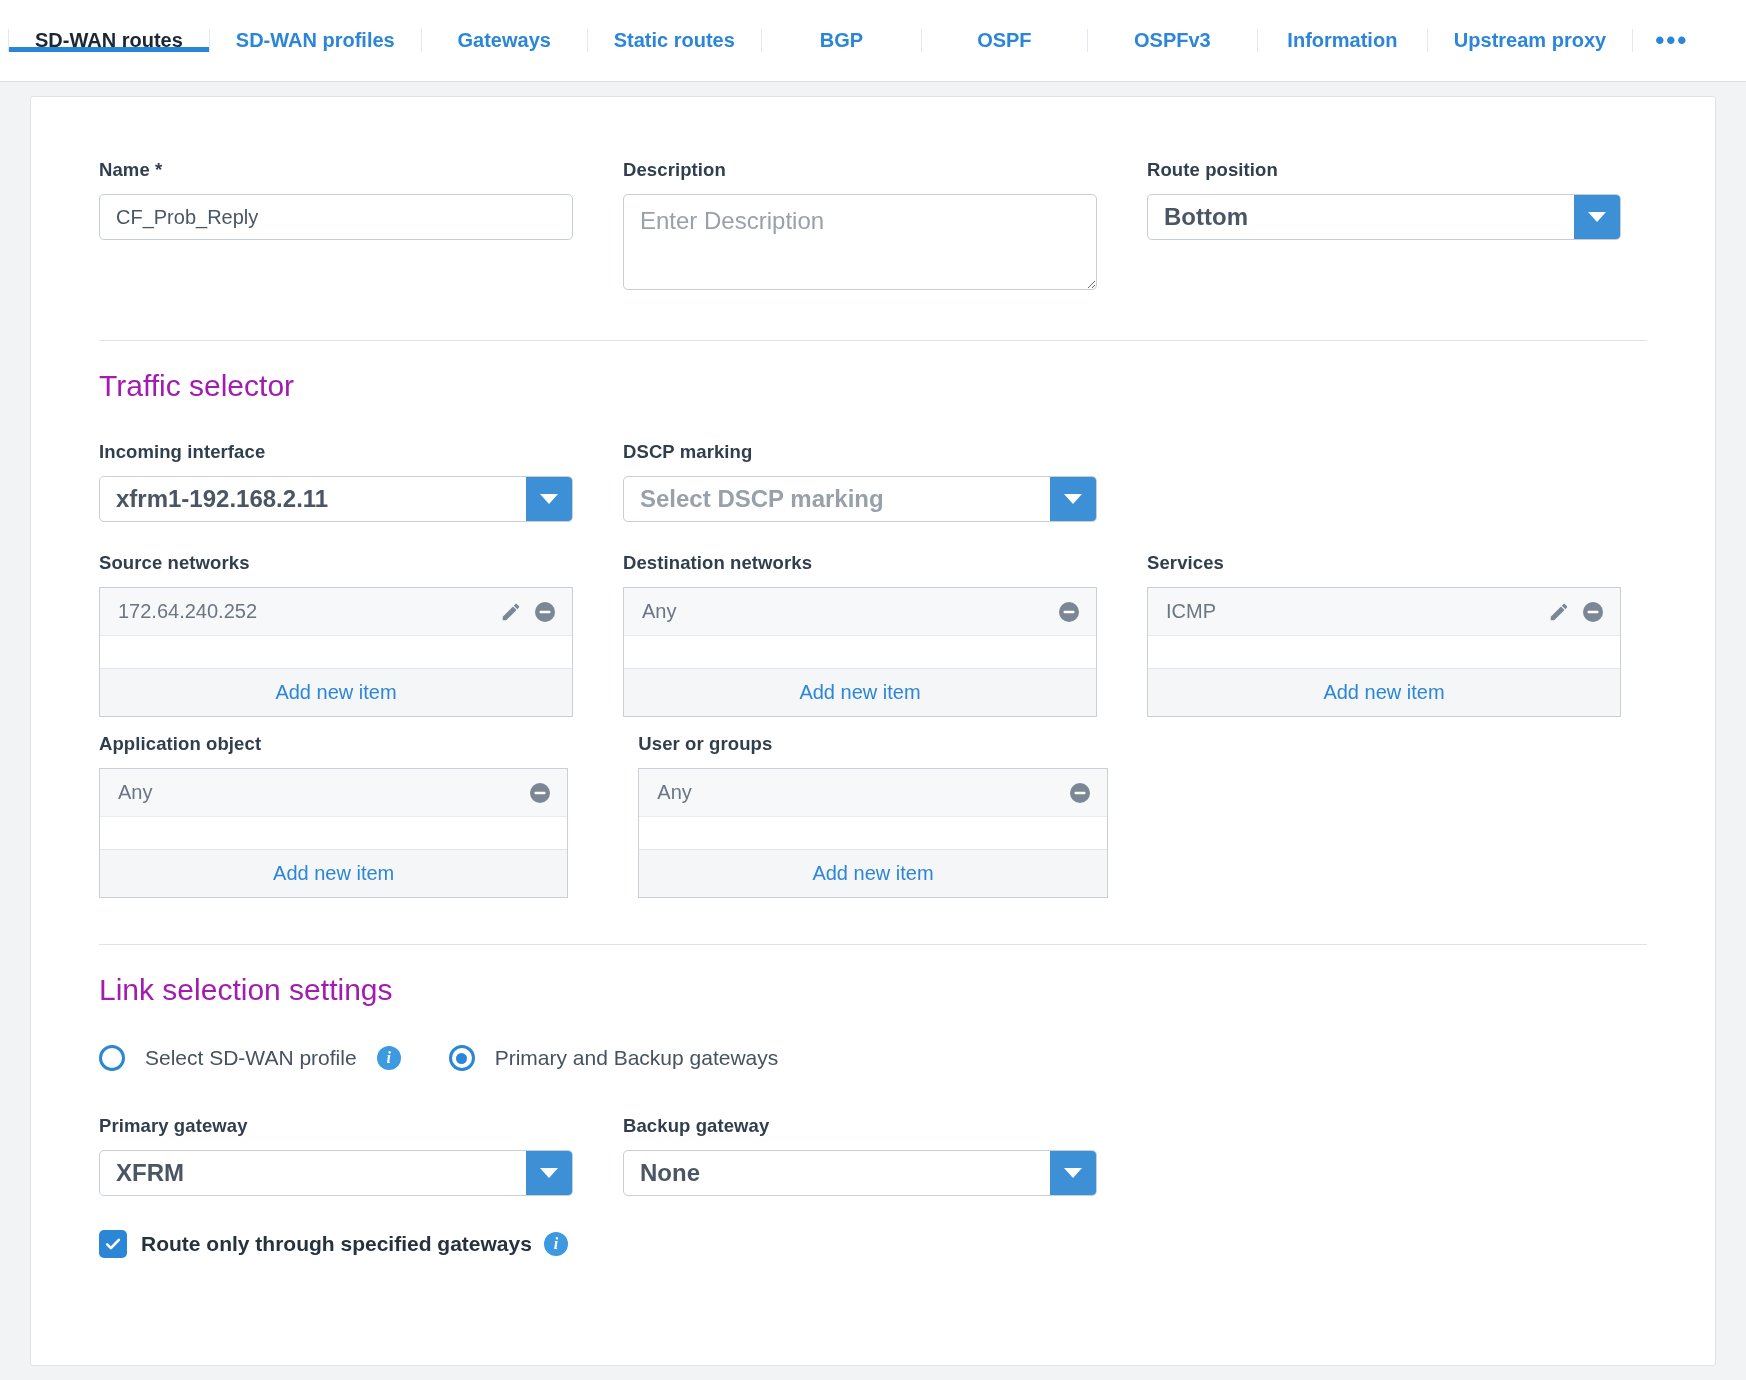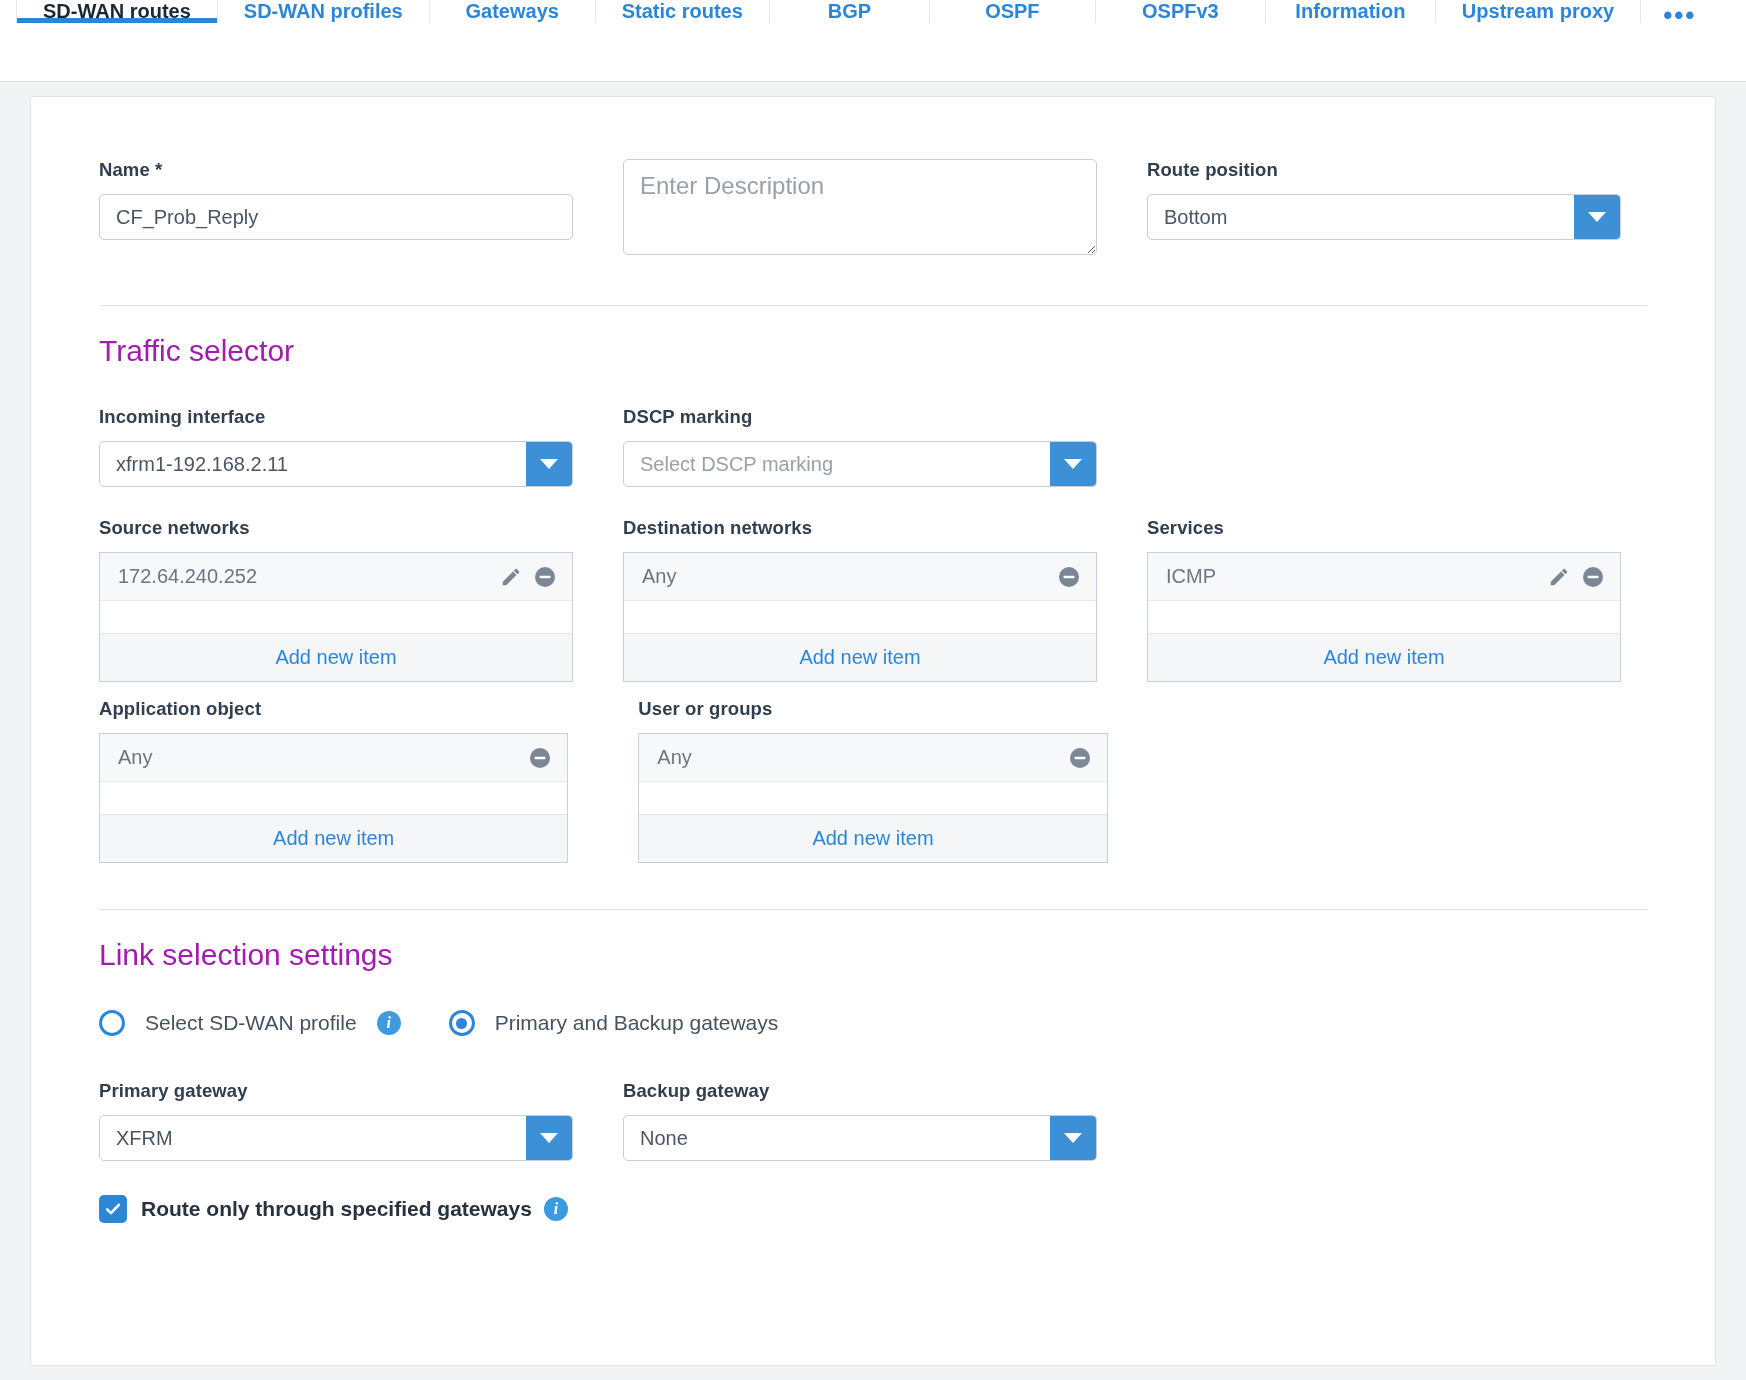--- a/index.html
+++ b/index.html
@@ -7,25 +7,25 @@
     margin: 0; padding: 0;
     width: 1746px; height: 1380px;
     background: #f2f3f5;
     font-family: "Liberation Sans", sans-serif;
     -webkit-font-smoothing: antialiased;
   }
   .page { width: 1746px; height: 1380px; position: relative; background: #f2f3f5; }
 
   
   .tabbar {
-    display: flex; align-items: flex-start;
+    display: flex; align-items: center;
     height: 82px;
     background: #ffffff;
     border-bottom: 1px solid #d9dde2;
-    padding-left: 16px;
+    padding-left: 8px;
   }
   .tab {
     display: flex; align-items: center; justify-content: center;
     padding: 0 26px;
     min-width: 60px;
     font-size: 20px;
     font-weight: bold;
     color: #2c86d8;
     border-right: 1px solid #e4e7eb;
     cursor: pointer;
@@ -117,23 +117,23 @@
     border: 1px solid #c7ced6;
     border-radius: 5px;
     overflow: hidden;
     background: #fff;
     cursor: pointer;
   }
   .sel .val {
     flex: 1;
     display: flex; align-items: center;
     padding: 0 16px;
-    font-size: 20px;
+    font-size: 24px;
     color: #4a5663;
-    white-space: nowrap; overflow: hidden;
+    white-space: nowrap; overflow: hidden; font-weight: bold;
   }
   .sel .val.placeholder { color: #98a1ab; }
   .sel .arrow {
     width: 46px;
     background: #3d8fd6;
     display: flex; align-items: center; justify-content: center;
     flex: 0 0 46px;
   }
   .sel .arrow i {
     display: block;
@@ -268,20 +268,21 @@
 
   <div class="card">
     <div class="card-inner">
 
       <div class="row">
         <div class="col col-1">
           <label class="fld">Name *</label>
           <input class="txt" type="text" value="CF_Prob_Reply" style="">
         </div>
         <div class="col col-2">
+          <label class="fld">Description</label>
           <textarea class="ta" placeholder="Enter Description" style=""></textarea>
         </div>
         <div class="col col-3">
           <label class="fld">Route position</label>
           <div class="sel">
             <div class="val">Bottom</div>
             <div class="arrow">
                 <i></i>
               </div>
           </div>

